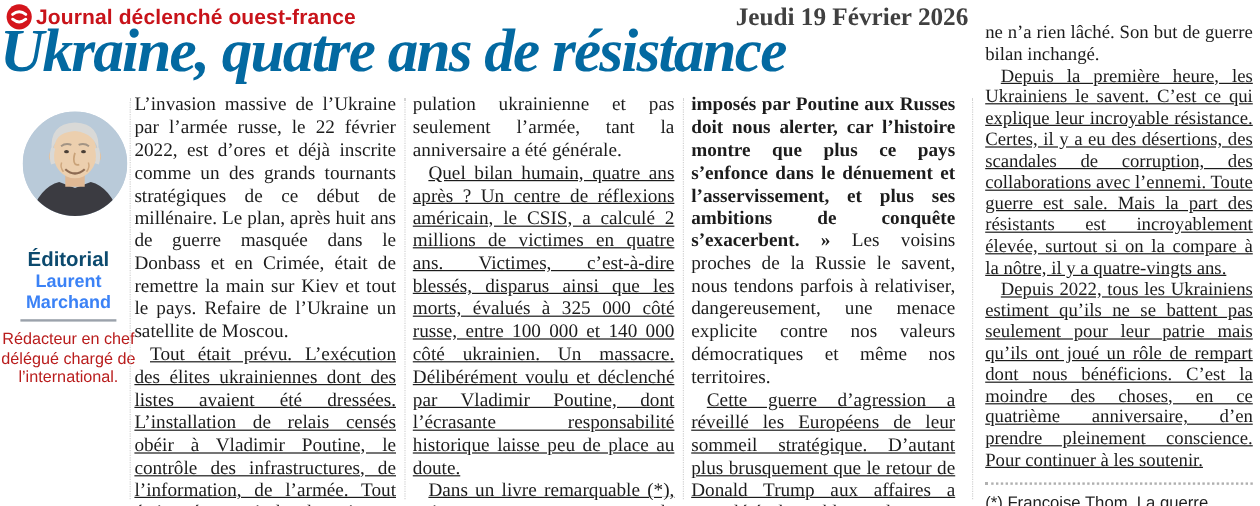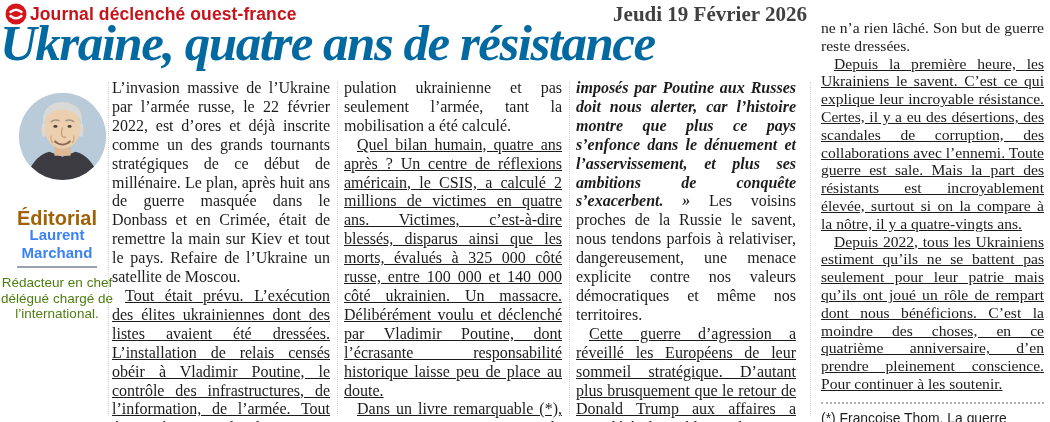--- a/index.html
+++ b/index.html
@@ -25,38 +25,38 @@
   .headline{
     left:0;top:14px;width:812px;margin:0;
     font-style:italic;font-weight:700;font-size:51px;line-height:58px;
     letter-spacing:-1.5px;color:#0369a1;white-space:nowrap;
   }
 
   
   .avatar{left:19px;top:93px;width:87px;height:87px;border-radius:50%;overflow:hidden;background:#b9cad9;}
   .avatar svg{display:block;width:100%;height:100%;}
   .editorial{left:4px;top:207px;width:106px;text-align:center;
-    font-family:"Liberation Sans", sans-serif;font-weight:700;font-size:20px;color:#a16207;}
+    font-family:"Liberation Sans", sans-serif;font-weight:700;font-size:17px;color:#0c4a6e;}
   .author{left:4px;top:226px;width:106px;text-align:center;
     font-family:"Liberation Sans", sans-serif;font-weight:700;font-size:15px;line-height:18px;color:#3b82f6;}
   .siderule{left:17px;top:266px;width:80px;height:0;border-top:2px solid #9ba2ab;}
   .role{left:0;top:275px;width:114px;text-align:center;
-    font-family:"Liberation Sans", sans-serif;font-size:13.5px;line-height:15.5px;color:#4d7c0f;}
+    font-family:"Liberation Sans", sans-serif;font-size:13.5px;line-height:15.5px;color:#b91c1c;}
 
   
   .vd{top:82px;height:334px;width:0;border-left:1px dotted #d2d2d2;}
   .vd1{left:108px;} .vd2{left:337px;} .vd3{left:569px;} .vd4{left:810px;}
 
   
   .col{top:79px;width:218px;font-size:16px;line-height:18.9px;text-align:justify;color:#1c1c1c;}
   .col p{margin:0;padding:0;}
   .col p.ind{text-indent:13px;text-decoration:underline;}
   .c1{left:112px;} .c2{left:344px;} .c3{left:576px;width:220px;}
   .c4{left:821px;top:19px;width:223px;font-size:15.6px;line-height:17.8px;}
-  .q{font-style:italic;font-weight:700;}
+  .q{font-weight:700;}
 
   .footnote{
     margin-top:9px;padding-top:6px;border-top:2px dotted #b0b0b0;
     font-family:"Liberation Sans", sans-serif;font-size:13.9px;line-height:17px;
     text-align:left;color:#1e1e1e;
   }
 </style>
 </head>
 <body>
 
@@ -101,28 +101,28 @@
 <div class="abs vd vd2"></div>
 <div class="abs vd vd3"></div>
 <div class="abs vd vd4"></div>
 
 <div class="abs col c1">
   <p>L’invasion massive de l’Ukraine par l’armée russe, le 22 février 2022, est d’ores et déjà inscrite comme un des grands tournants stratégiques de ce début de millénaire. Le plan, après huit ans de guerre masquée dans le Donbass et en Crimée, était de remettre la main sur Kiev et tout le pays. Refaire de l’Ukraine un satellite de Moscou.</p>
   <p class="ind">Tout était prévu. L’exécution des élites ukrainiennes dont des listes avaient été dressées. L’installation de relais censés obéir à Vladimir Poutine, le contrôle des infrastructures, de l’information, de l’armée. Tout était prévu, mais le plan n’a pas fonctionné. L’armée ukrainienne, soutenue par les Occidentaux, a résisté pied à pied. Elle a fait reculer l’armée russe. On devrait dire la po-</p>
 </div>
 
 <div class="abs col c2">
-  <p>pulation ukrainienne et pas seulement l’armée, tant la mobilisation a été calculé.</p>
+  <p>pulation ukrainienne et pas seulement l’armée, tant la anniversaire a été générale.</p>
   <p class="ind">Quel bilan humain, quatre ans après ? Un centre de réflexions américain, le CSIS, a calculé 2 millions de victimes en quatre ans. Victimes, c’est-à-dire blessés, disparus ainsi que les morts, évalués à 325 000 côté russe, entre 100 000 et 140 000 côté ukrainien. Un massacre. Délibérément voulu et déclenché par Vladimir Poutine, dont l’écrasante responsabilité historique laisse peu de place au doute.</p>
   <p class="ind"><span>Dans un livre remarquable (*), qui montre notamment la profondeur historique, russe et soviétique, de cette malédiction venant de Moscou, Françoise Thom nous met en garde. </span></p>
 </div>
 
 <div class="abs col c3">
   <p><span class="q">imposés par Poutine aux Russes doit nous alerter, car l’histoire montre que plus ce pays s’enfonce dans le dénuement et l’asservissement, et plus ses ambitions de conquête s’exacerbent. » </span><span>Les voisins proches de la Russie le savent, nous tendons parfois à relativiser, dangereusement, une menace explicite contre nos valeurs démocratiques et même nos territoires.</span></p>
   <p class="ind">Cette guerre d’agression a réveillé les Européens de leur sommeil stratégique. D’autant plus brusquement que le retour de Donald Trump aux affaires a complété le tableau de notre solitude. Les pro-Moscou se sont faits discrets, la guerre n’est pas finie pour autant. Une négociation a commencé, certes, mais à ce jour, Vladimir Pouti-</p>
 </div>
 
 <div class="abs col c4">
-  <p>ne n’a rien lâché. Son but de guerre reste dressées.</p>
+  <p>ne n’a rien lâché. Son but de guerre bilan inchangé.</p>
   <p class="ind">Depuis la première heure, les Ukrainiens le savent. C’est ce qui explique leur incroyable résistance. Certes, il y a eu des désertions, des scandales de corruption, des collaborations avec l’ennemi. Toute guerre est sale. Mais la part des résistants est incroyablement élevée, surtout si on la compare à la nôtre, il y a quatre-vingts ans.</p>
   <p class="ind">Depuis 2022, tous les Ukrainiens estiment qu’ils ne se battent pas seulement pour leur patrie mais qu’ils ont joué un rôle de rempart dont nous bénéficions. C’est la moindre des choses, en ce quatrième anniversaire, d’en prendre pleinement conscience. Pour continuer à les soutenir.</p>
   <div class="footnote">(*) Françoise Thom, La guerre totale de Vladimir Poutine (Éditions À l’Est de Brest-Litovsk, 325 pages, 22 €).</div>
 </div>
 
 </body></html>

